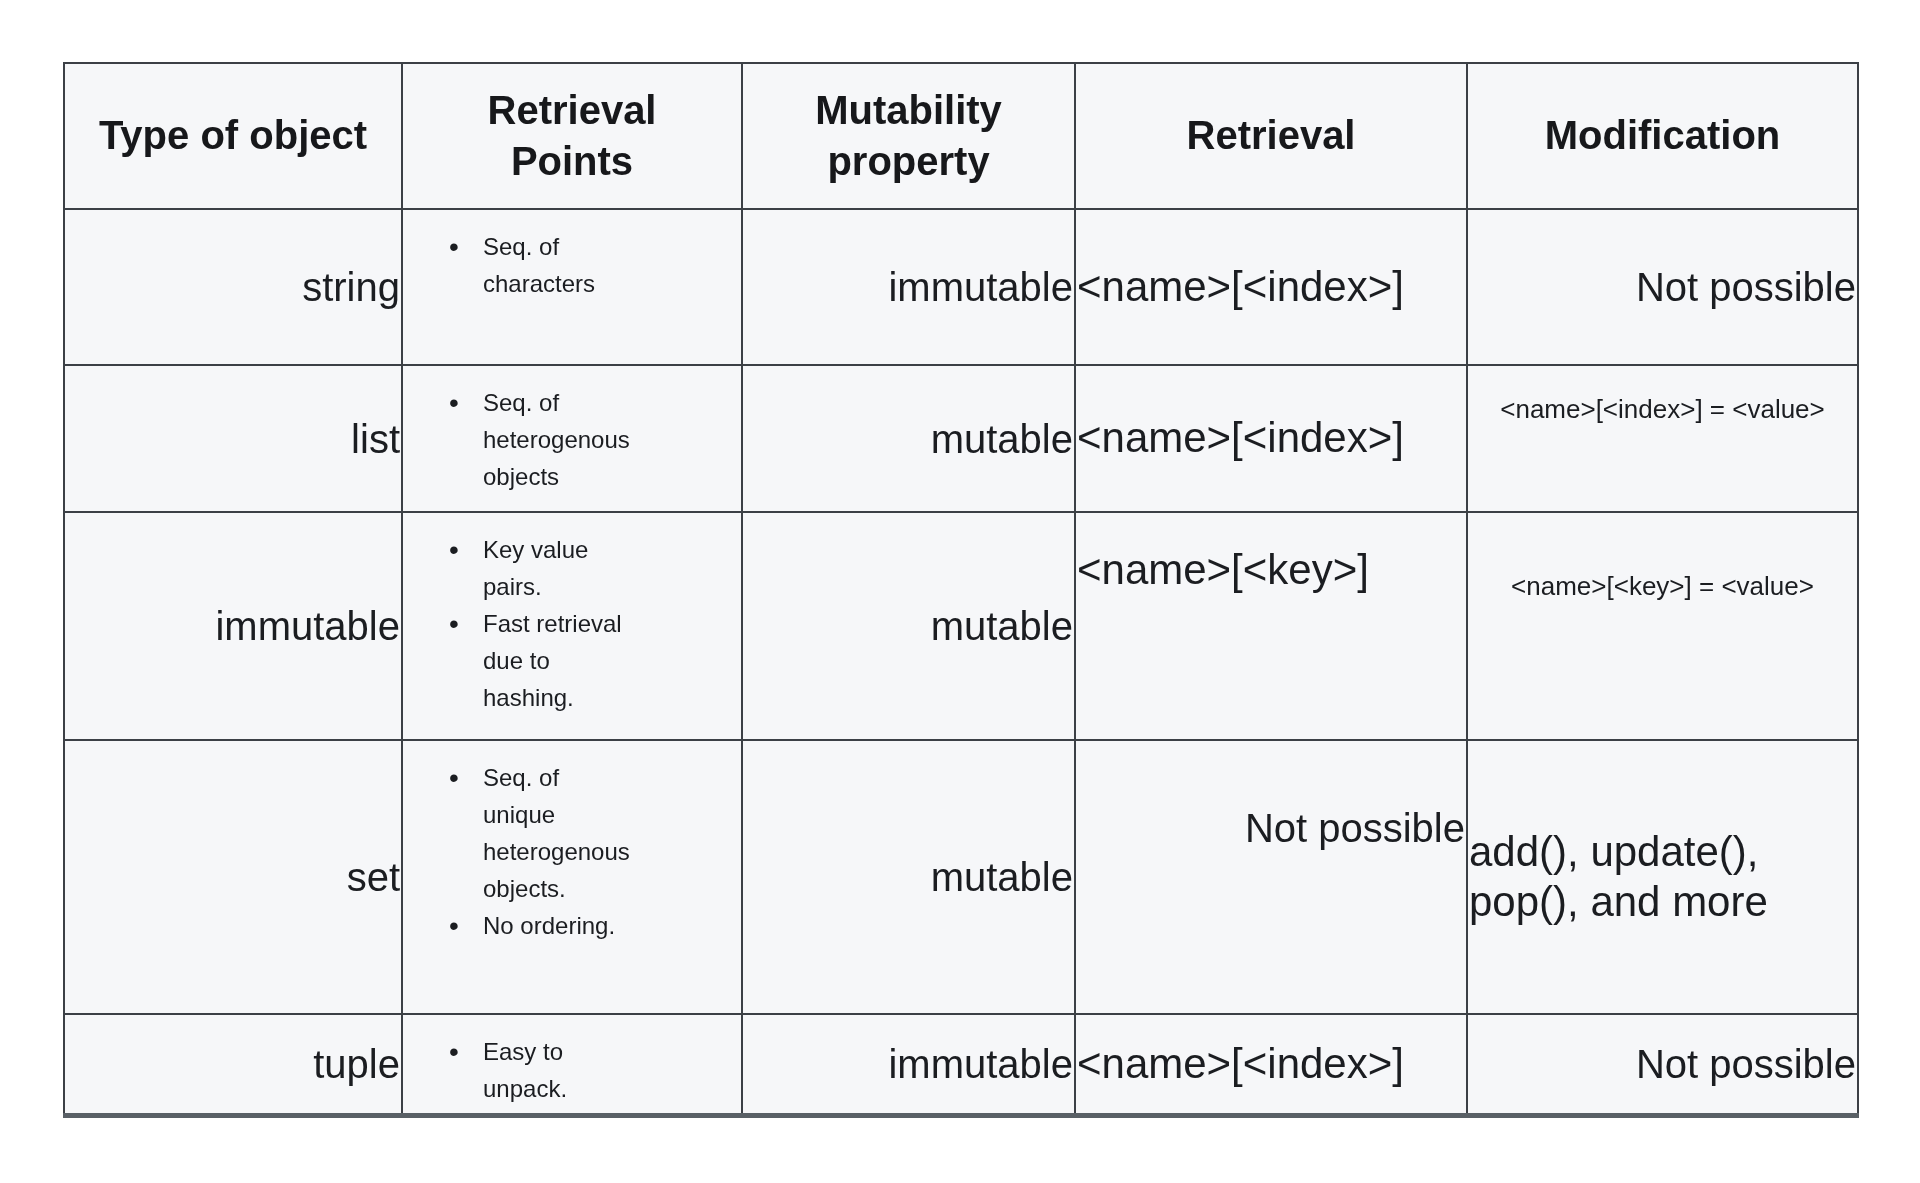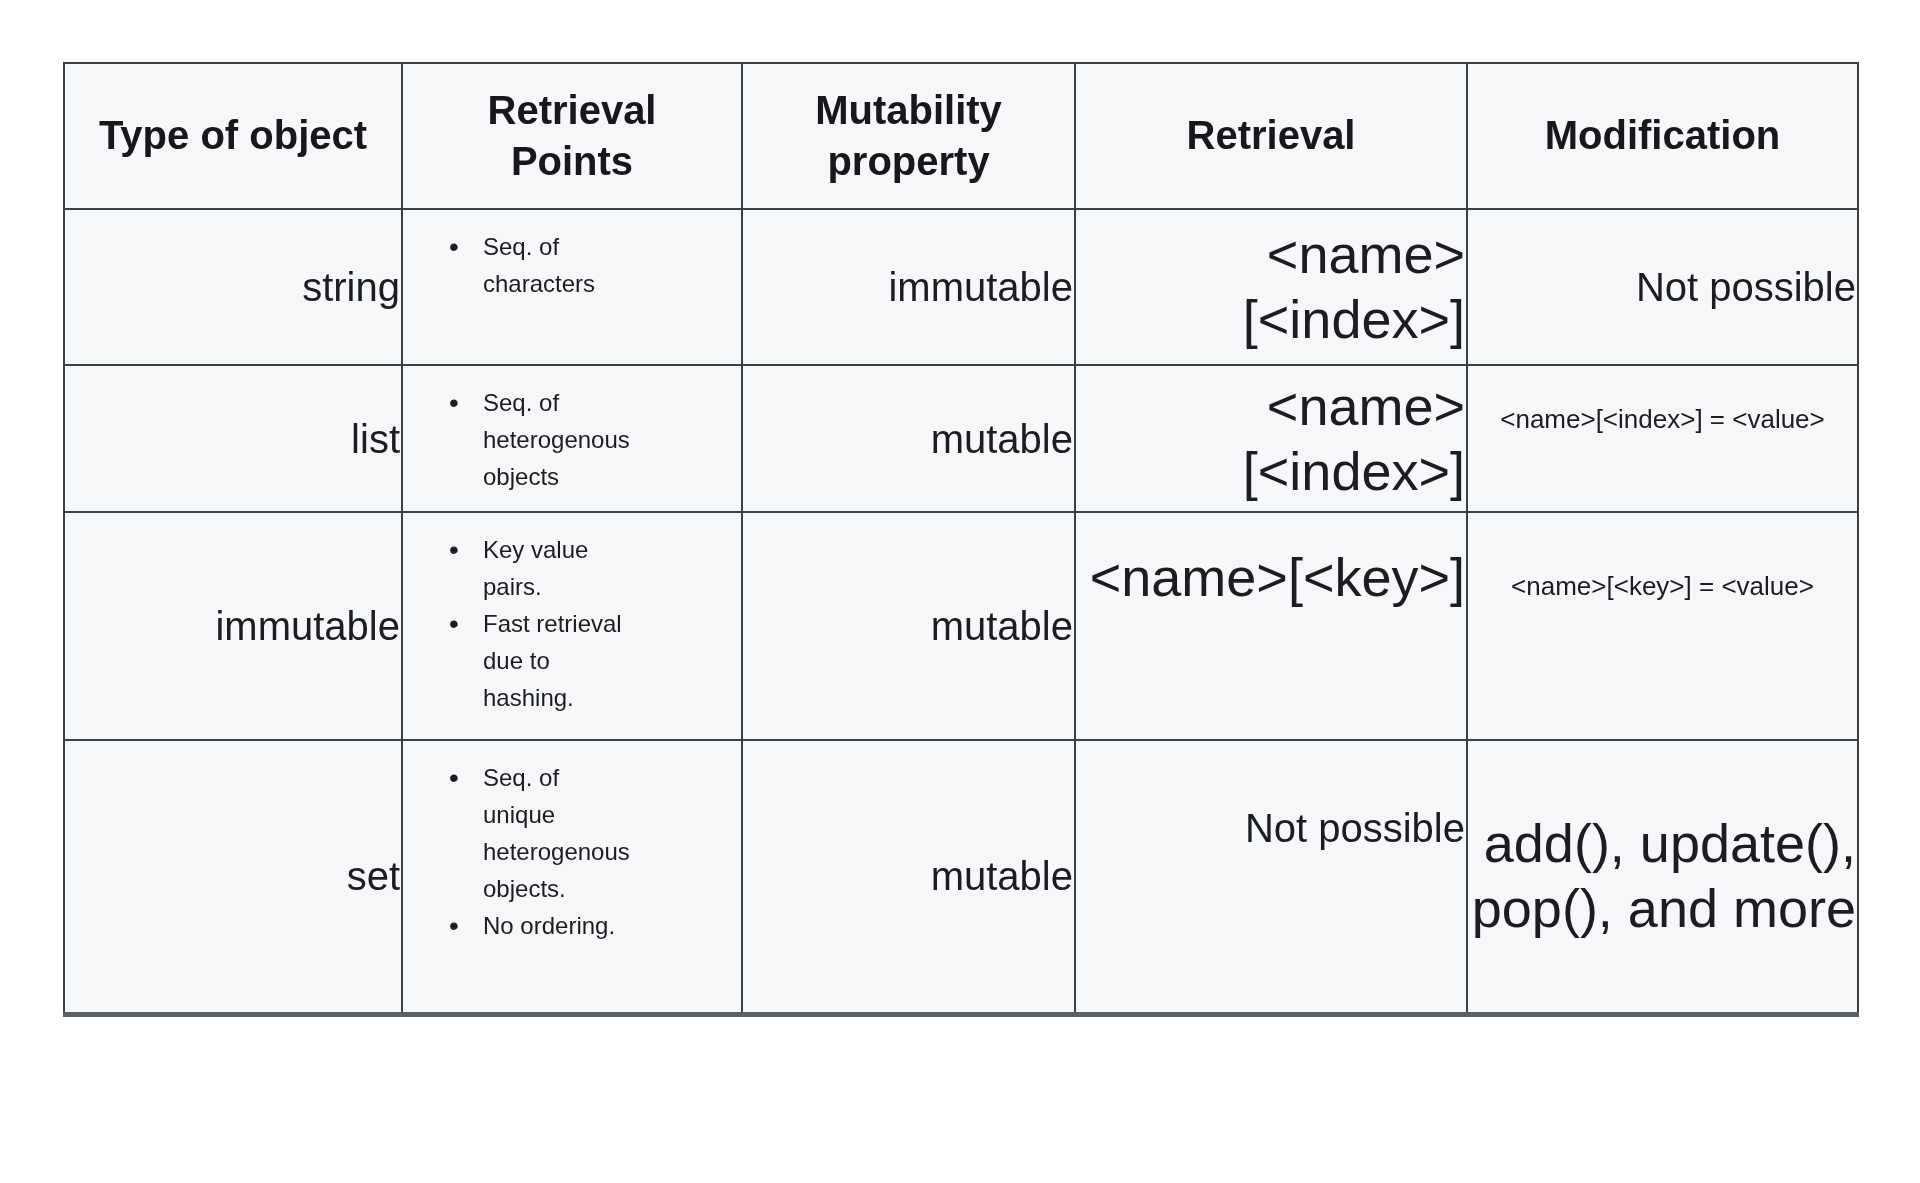--- a/index.html
+++ b/index.html
@@ -67,35 +67,35 @@
   td.points li::before {
     content: "\2022";
     position: absolute;
     left: 2px;
     top: 0;
     font-size: 28px;
     line-height: 37px;
   }
   
   td.code-lg {
-    font-size: 54px;
-    text-align: right;
+    font-size: 42px;
+    text-align: left;
     vertical-align: middle;
     line-height: 1.2;
     white-space: pre-line;
   }
   
   td.code-sm {
     font-size: 26px;
     text-align: center;
     line-height: 1.2;
     white-space: pre-line;
   }
   
-  td.v-top-sm { vertical-align: top; padding-top: 38px; }
+  td.v-top-sm { vertical-align: top; padding-top: 28px; }
   td.v-top-md { vertical-align: top; padding-top: 32px; }
   td.v-top-md2 { vertical-align: top; padding-top: 58px; }
   td.v-top-lg { vertical-align: top; padding-top: 62px; }
 
   tr.r-header { height: 146px; }
   tr.r-string { height: 156px; }
   tr.r-list   { height: 147px; margin-top: 42px; }
   tr.r-dict   { height: 228px; }
   tr.r-set    { height: 274px; }
   tr.r-tuple  { height: 98px; }
@@ -176,15 +176,27 @@
 objects.</li>
             <li>No ordering.</li>
           </ul>
         </td>
         <td class="center-lg">mutable</td>
         <td class="center-lg v-top-lg">Not possible</td>
         <td class="code-lg">add(), update(),
 pop(), and more</td>
       </tr>
 
+      <tr class="r-tuple">
+        <td class="center-lg">tuple</td>
+        <td class="points">
+          <ul>
+            <li>Easy to
+unpack.</li>
+          </ul>
+        </td>
+        <td class="center-lg">immutable</td>
+        <td class="code-lg">&lt;name&gt;[&lt;index&gt;]</td>
+        <td class="center-lg">Not possible</td>
+      </tr>
     </tbody>
   </table>
 </div>
 
 </body></html>

